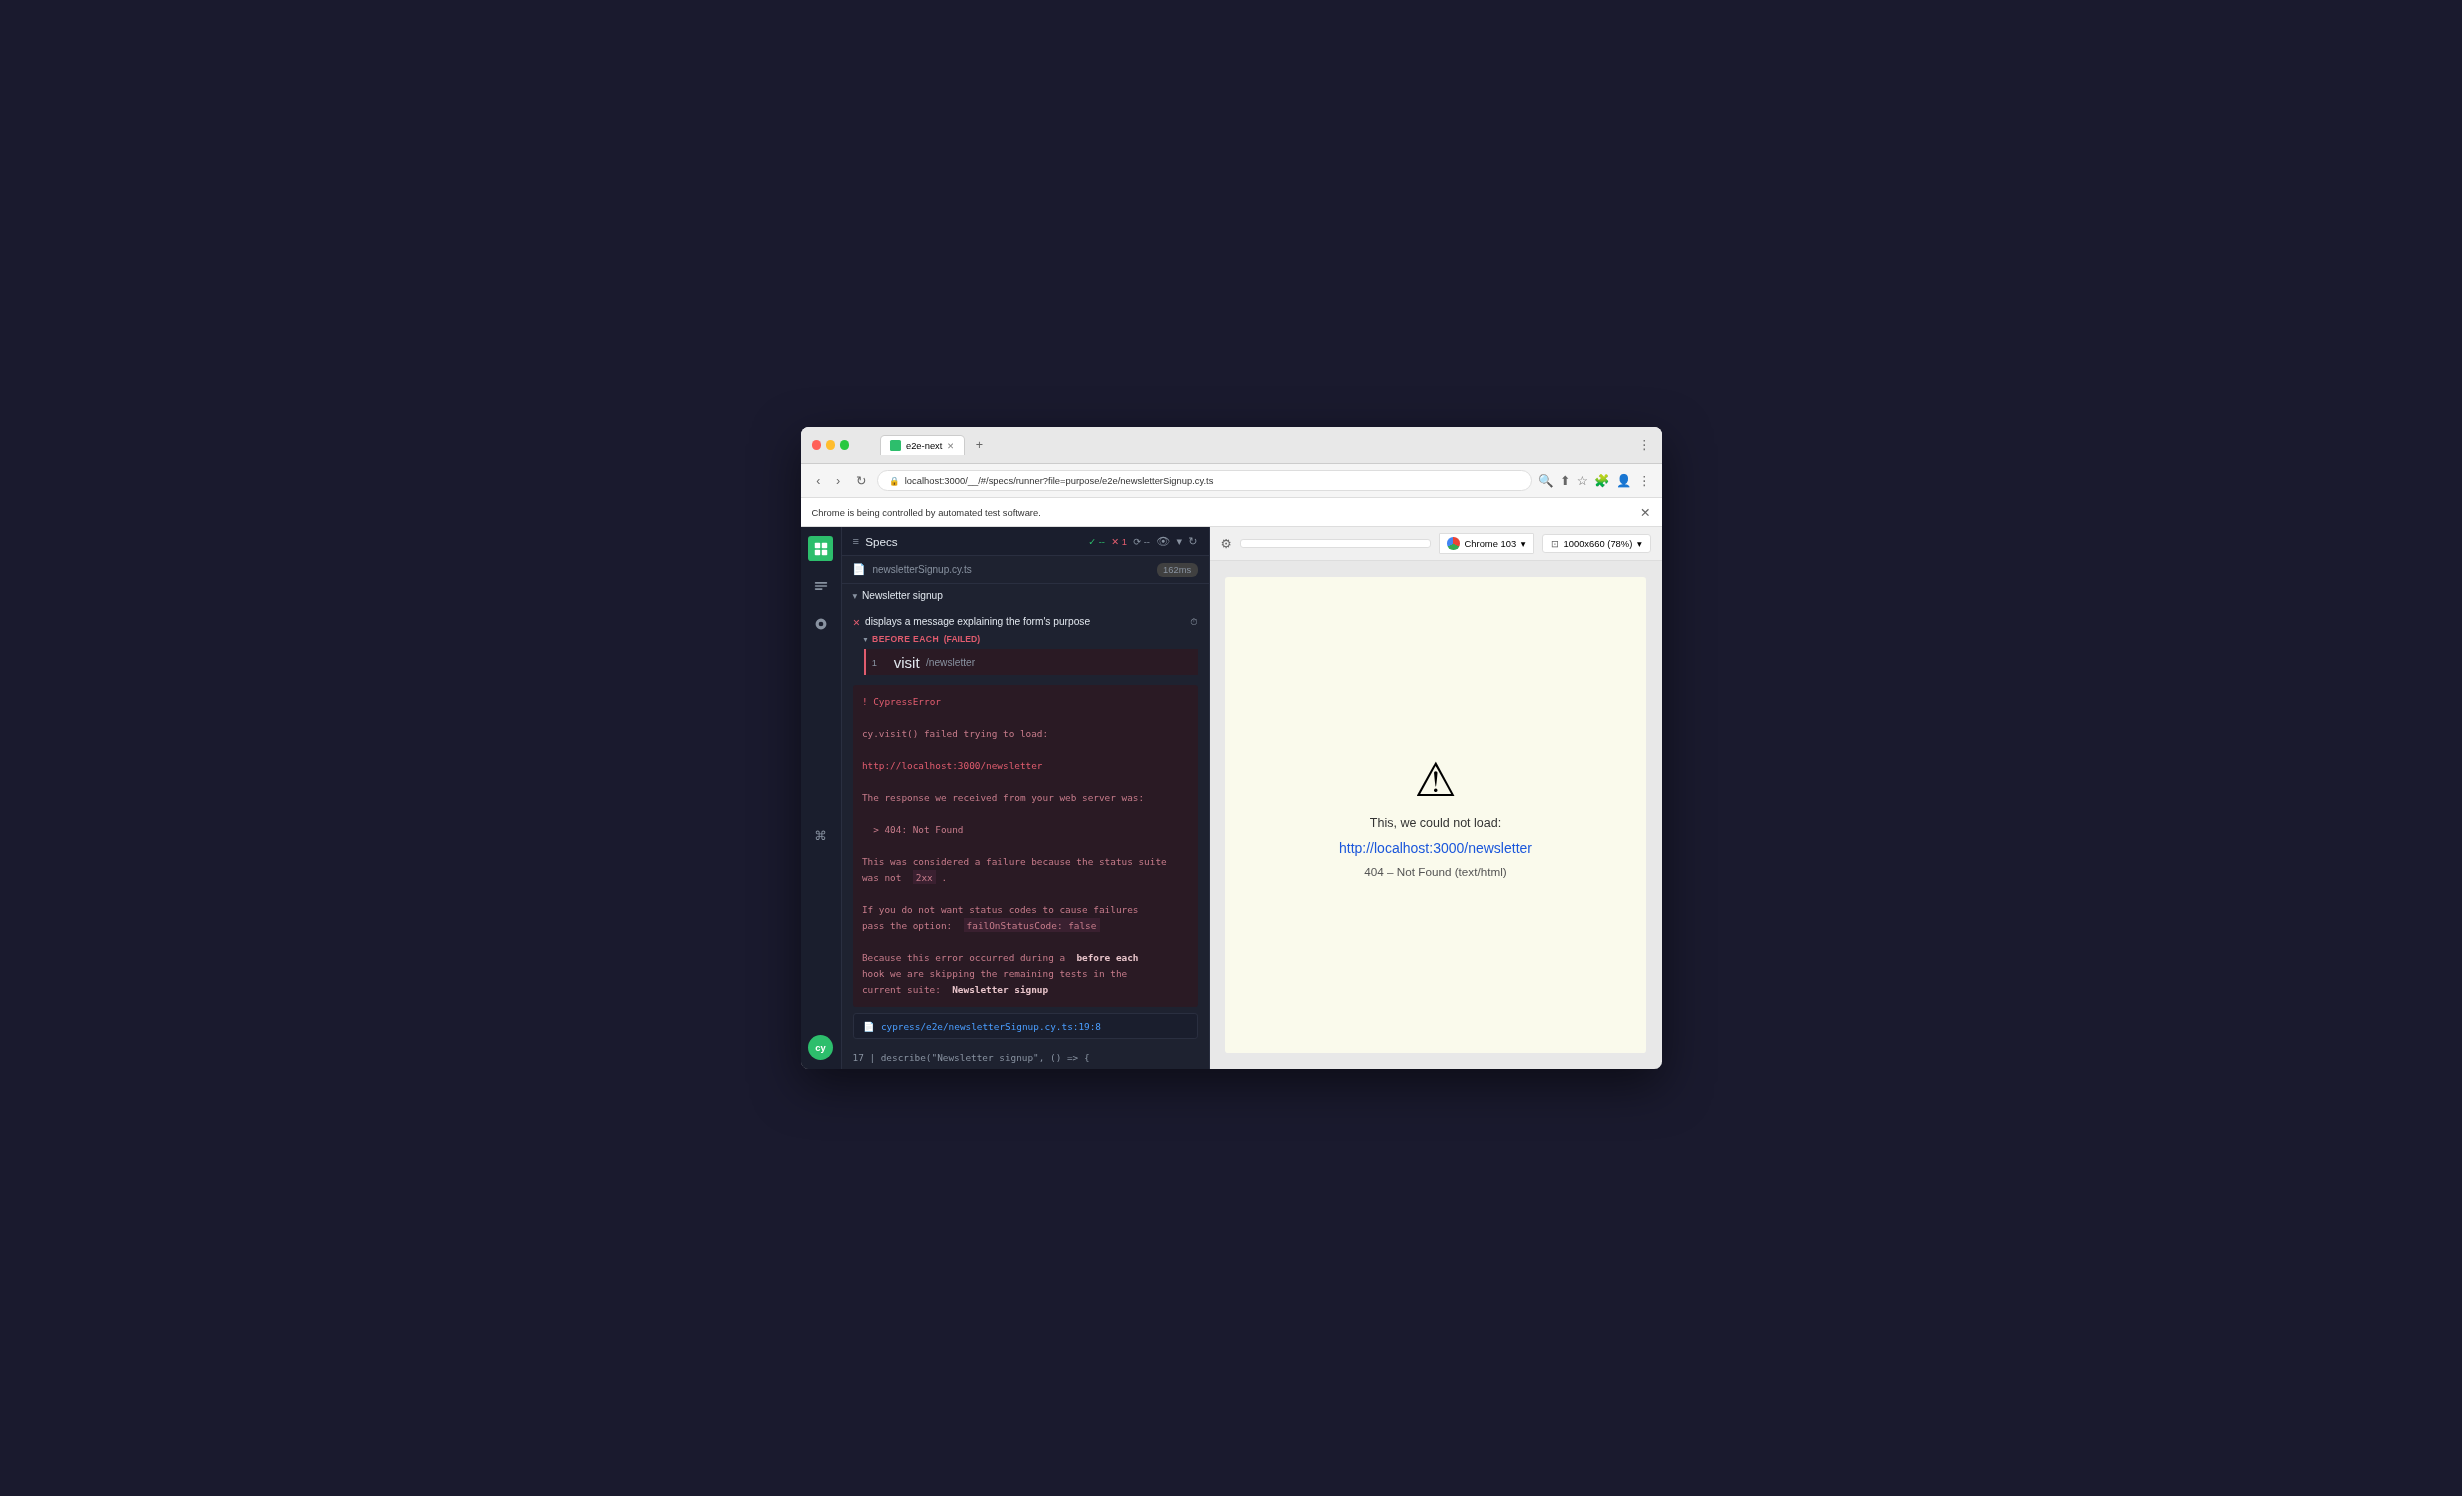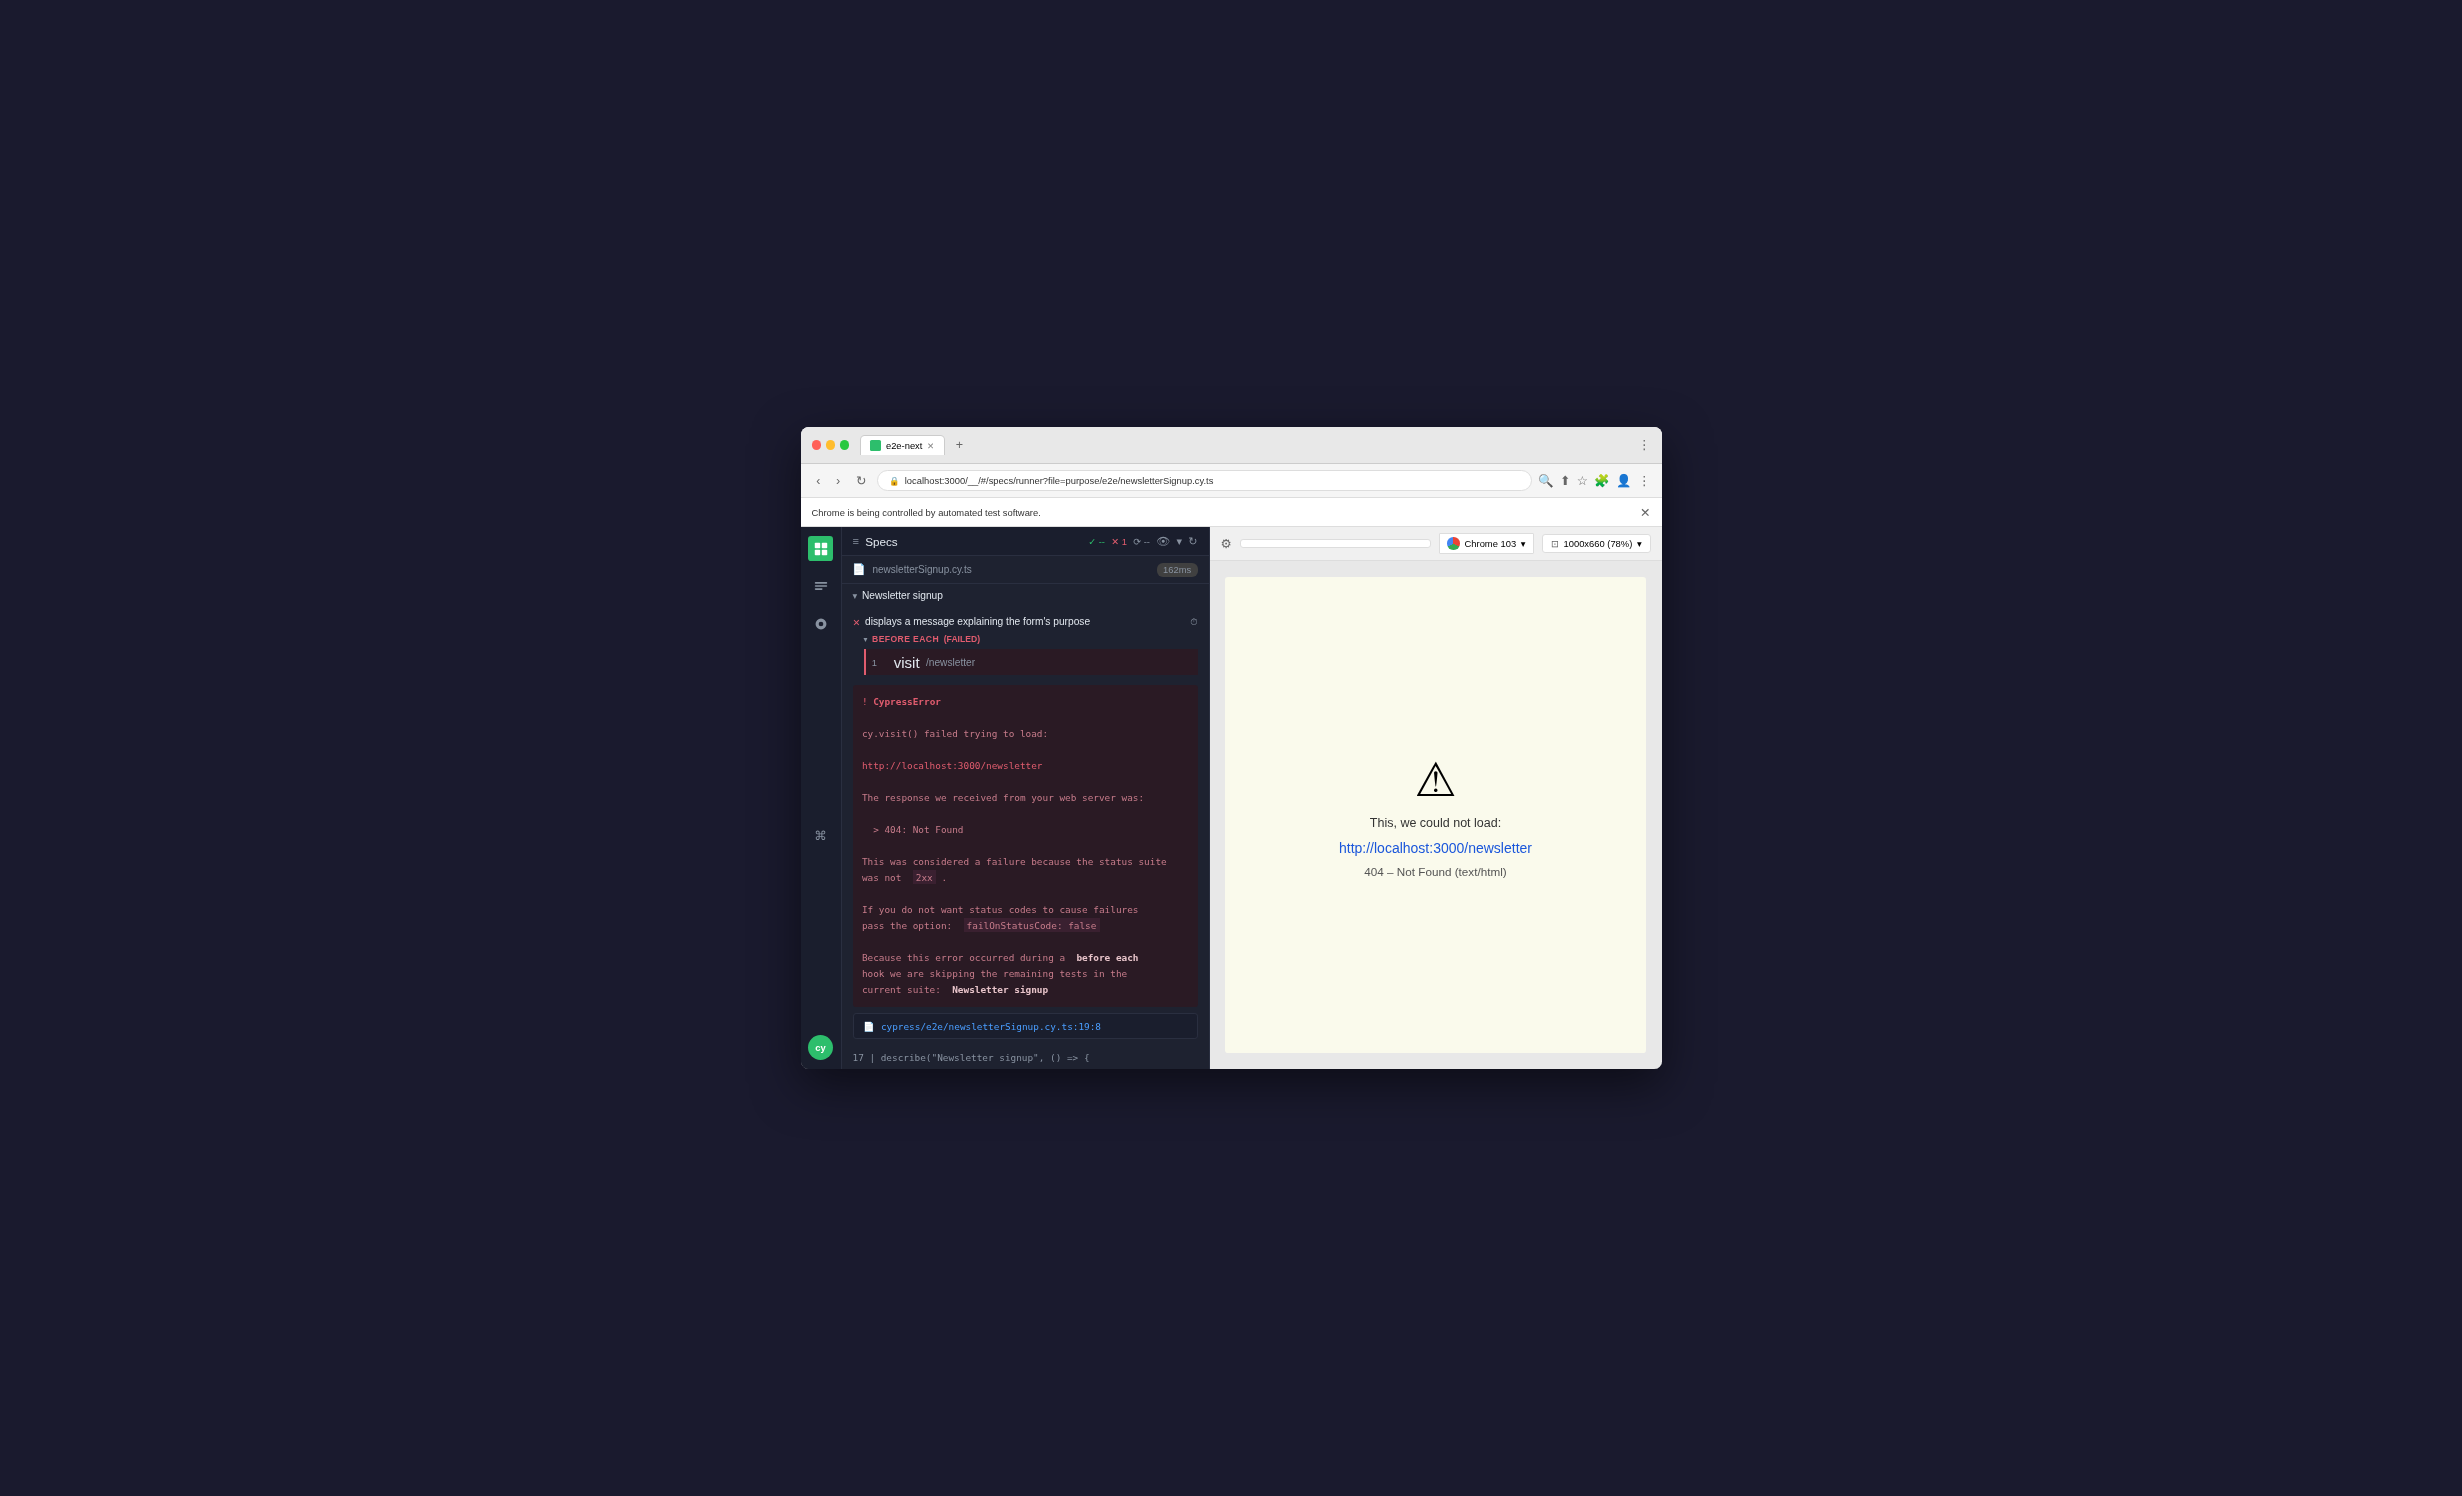--- a/index.html
+++ b/index.html
@@ -7,21 +7,21 @@
 
     .browser-window { width: 861px; background: #fff; border-radius: 7.8px; box-shadow: 0 15.7px 47px rgba(0,0,0,0.5); overflow: hidden; }
 
     
     .title-bar { background: #e8e8e8; padding: 7.8px 11px; display: flex; align-items: center; gap: 7.8px; border-bottom: 0.8px solid #ccc; }
     .traffic-lights { display: flex; gap: 4.7px; }
     .traffic-light { width: 9.4px; height: 9.4px; border-radius: 50%; }
     .tl-red { background: #ff5f57; }
     .tl-yellow { background: #ffbd2e; }
     .tl-green { background: #28c840; }
-    .tab-bar { display: flex; align-items: flex-end; gap: 4.7px; flex: 1; margin-left: 3px; }
+    .tab-bar { display: flex; align-items: flex-end; gap: 4.7px; flex: 1; margin-left: 23px; }
     .tab { background: #fff; border-radius: 4.7px 4.7px 0 0; padding: 3.9px 9.4px; font-size: 9.4px; display: flex; align-items: center; gap: 4.7px; border: 0.8px solid #ccc; border-bottom: none; }
     .tab-favicon { width: 11px; height: 11px; background: #2dbe6c; border-radius: 1.6px; }
     .tab-close { font-size: 8.6px; color: #888; cursor: pointer; }
     .tab-new { background: none; border: none; font-size: 12.5px; color: #666; cursor: pointer; padding: 3.1px 6.3px; }
     .title-bar-actions { margin-left: auto; font-size: 12.5px; color: #666; }
 
     
     .address-bar { background: #f5f5f5; padding: 6.3px 11px; display: flex; align-items: center; gap: 6.3px; border-bottom: 0.8px solid #ddd; }
     .nav-btn { background: none; border: none; font-size: 12.5px; color: #666; cursor: pointer; padding: 1.6px 4.7px; }
     .nav-btn:disabled { color: #ccc; }
@@ -86,21 +86,21 @@
 
     
     .step-item { display: flex; align-items: center; gap: 6.3px; padding: 4.7px 6.3px; background: #2a1a24; border-left: 2.3px solid #e05c6e; margin-bottom: 3.1px; }
     .step-num { color: #8892a0; font-size: 9.4px; width: 15.7px; }
     .step-cmd { color: #e0e6ed; font-size: 15px; }
     .step-arg { color: #8892a0; font-size: 10.2px; }
 
     
     .error-block { background: #2a1a24; margin: 3.1px 11px; padding: 9.4px; border-radius: 3.1px; font-family: 'Monaco', 'Menlo', monospace; font-size: 9.4px; line-height: 1.7; }
     .error-label { color: #e05c6e; }
-    .error-title { color: #e05c6e; font-weight: bold; }
+    .error-title { color: #e05c6e; font-weight: normal; }
     .error-text { color: #c67b8a; }
     .error-url { color: #e05c6e; }
     .error-highlight { background: #3a2030; padding: 1.6px 3.1px; }
     .error-bold { color: #e8c4ca; font-weight: bold; }
 
     
     .stack-trace { margin: 6.3px 11px; padding: 6.3px 9.4px; background: #1a1e2d; border-radius: 3.1px; border: 0.8px solid #2a2f40; display: flex; align-items: center; gap: 6.3px; cursor: pointer; }
     .stack-trace-icon { color: #8892a0; font-size: 9.4px; }
     .stack-trace-text { color: #4a9eff; font-size: 9.4px; font-family: monospace; }
 

